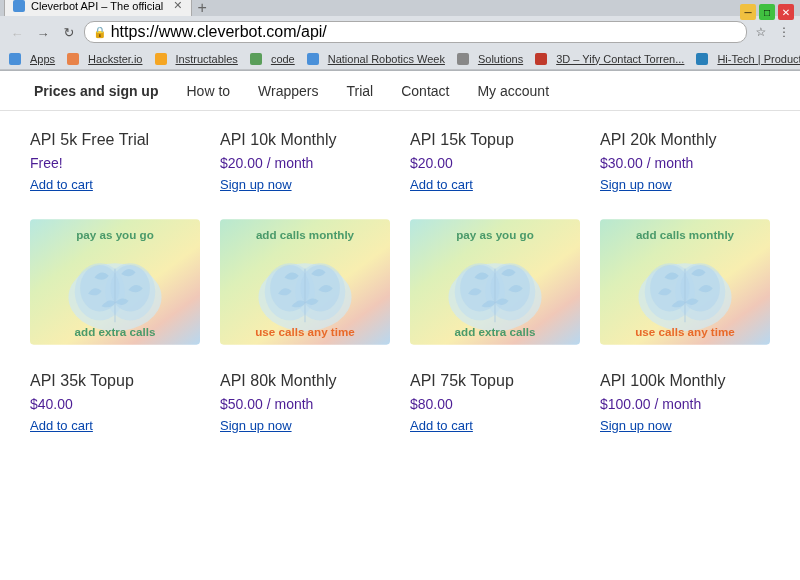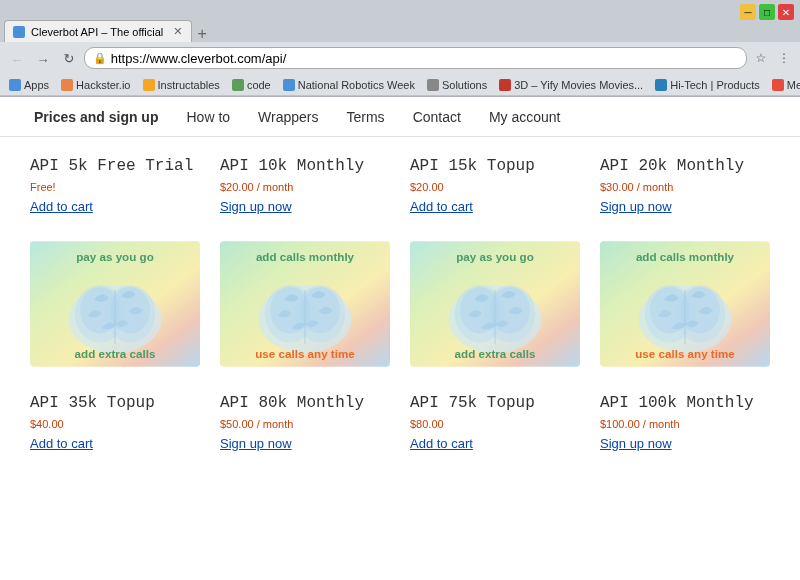--- a/index.html
+++ b/index.html
@@ -8,21 +8,21 @@
     
     .browser-chrome {
       background: #dde1e6;
       border-bottom: 1px solid #b0b4b8;
     }
     .tab-bar {
       display: flex;
       align-items: flex-end;
       padding: 4px 0 0 4px;
       background: #c8cdd3;
-      height: 42px;
+      height: 16px;
     }
     .tab {
       display: flex;
       align-items: center;
       background: #f0f0f0;
       border: 1px solid #aaa;
       border-bottom: none;
       border-radius: 4px 4px 0 0;
       padding: 3px 8px;
       font-size: 11px;
@@ -91,21 +91,21 @@
       height: 22px;
       gap: 4px;
     }
     .address-lock {
       color: #4a4;
       font-size: 11px;
     }
     .address-input {
       border: none;
       outline: none;
-      font-size: 13px;
+      font-size: 16px;
       flex: 1;
       background: transparent;
     }
     .nav-icons {
       display: flex;
       gap: 3px;
       align-items: center;
     }
     .nav-icon-btn {
       width: 20px;
@@ -126,25 +126,26 @@
       display: flex;
       align-items: center;
       gap: 6px;
       height: 22px;
       font-size: 11px;
       color: #333;
     }
     .bookmark-item {
       display: flex;
       align-items: center;
-      gap: 3px;
+      gap: 9px;
       cursor: pointer;
       padding: 1px 3px;
       border-radius: 3px;
       white-space: nowrap;
+      text-decoration: underline;
     }
     .bm-icon {
       width: 12px;
       height: 12px;
       border-radius: 2px;
       flex-shrink: 0;
     }
 
     
     .page-content {
@@ -186,25 +187,24 @@
     }
     .product-card {
       display: flex;
       flex-direction: column;
       gap: 6px;
     }
     .product-name {
       font-size: 16px;
       color: #333;
       font-weight: normal;
-      font-family: Liberation Mono, monospace;
     }
     .product-price {
-      font-size: 11px;
-      color: #c2410c;
+      font-size: 14px;
+      color: #4c1d95;
     }
     .product-action {
       font-size: 13px;
       color: #0645ad;
       cursor: pointer;
       text-decoration: underline;
     }
 
     
     .page-content::-webkit-scrollbar { width: 12px; }
@@ -288,40 +288,40 @@
     <div class="bookmark-item">
       <div class="bm-icon" style="background:#4a90d9;"></div>
       <span>National Robotics Week</span>
     </div>
     <div class="bookmark-item">
       <div class="bm-icon" style="background:#888;"></div>
       <span>Solutions</span>
     </div>
     <div class="bookmark-item">
       <div class="bm-icon" style="background:#c0392b;"></div>
-      <span>3D – Yify Movies Movies...</span>
+      <span>3D – Yify Contact Torren...</span>
     </div>
     <div class="bookmark-item">
       <div class="bm-icon" style="background:#2980b9;"></div>
       <span>Hi-Tech | Products</span>
     </div>
     <div class="bookmark-item">
       <div class="bm-icon" style="background:#e74c3c;"></div>
       <span>MediaTek Labs | Dev To...</span>
     </div>
   </div>
 </div>
 
 <div class="page-content">
 
   <nav class="site-nav">
     <a class="site-nav-item active">Prices and sign up</a>
     <a class="site-nav-item">How to</a>
     <a class="site-nav-item">Wrappers</a>
-    <a class="site-nav-item">Terms</a>
+    <a class="site-nav-item">Trial</a>
     <a class="site-nav-item">Contact</a>
     <a class="site-nav-item">My account</a>
   </nav>
 
   <div class="products-section">
     <div class="products-grid" id="products-grid" style="display: grid; grid-template-columns: repeat(4, 1fr); gap: 20px;">
         <div class="product-card">
           <div class="product-name">API 5k Free Trial</div>
           <div class="product-price">Free!</div>
           <a class="product-action">Add to cart</a>

